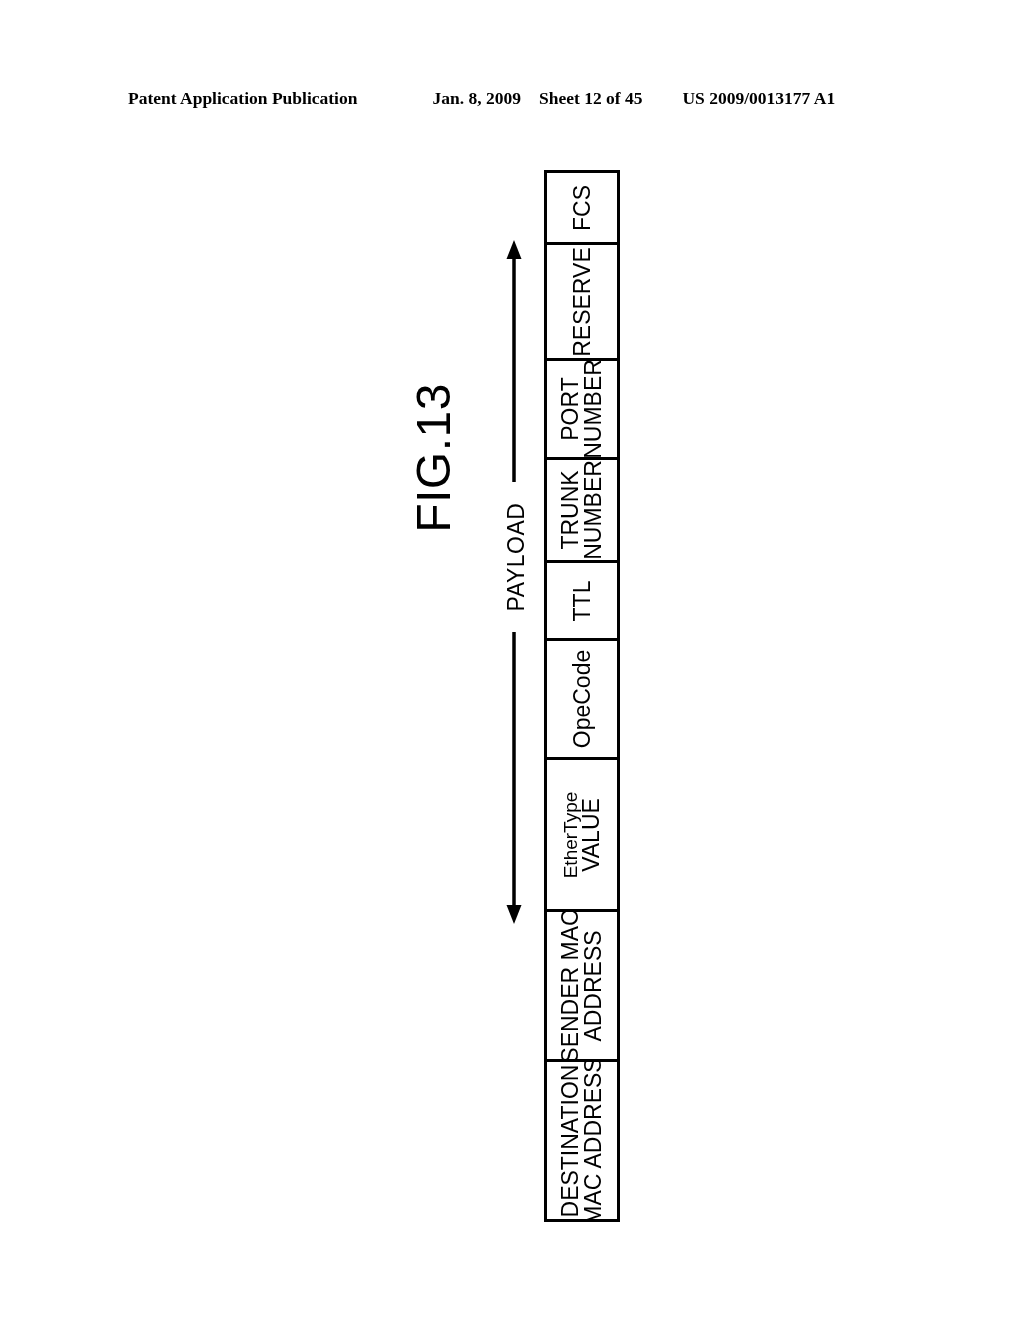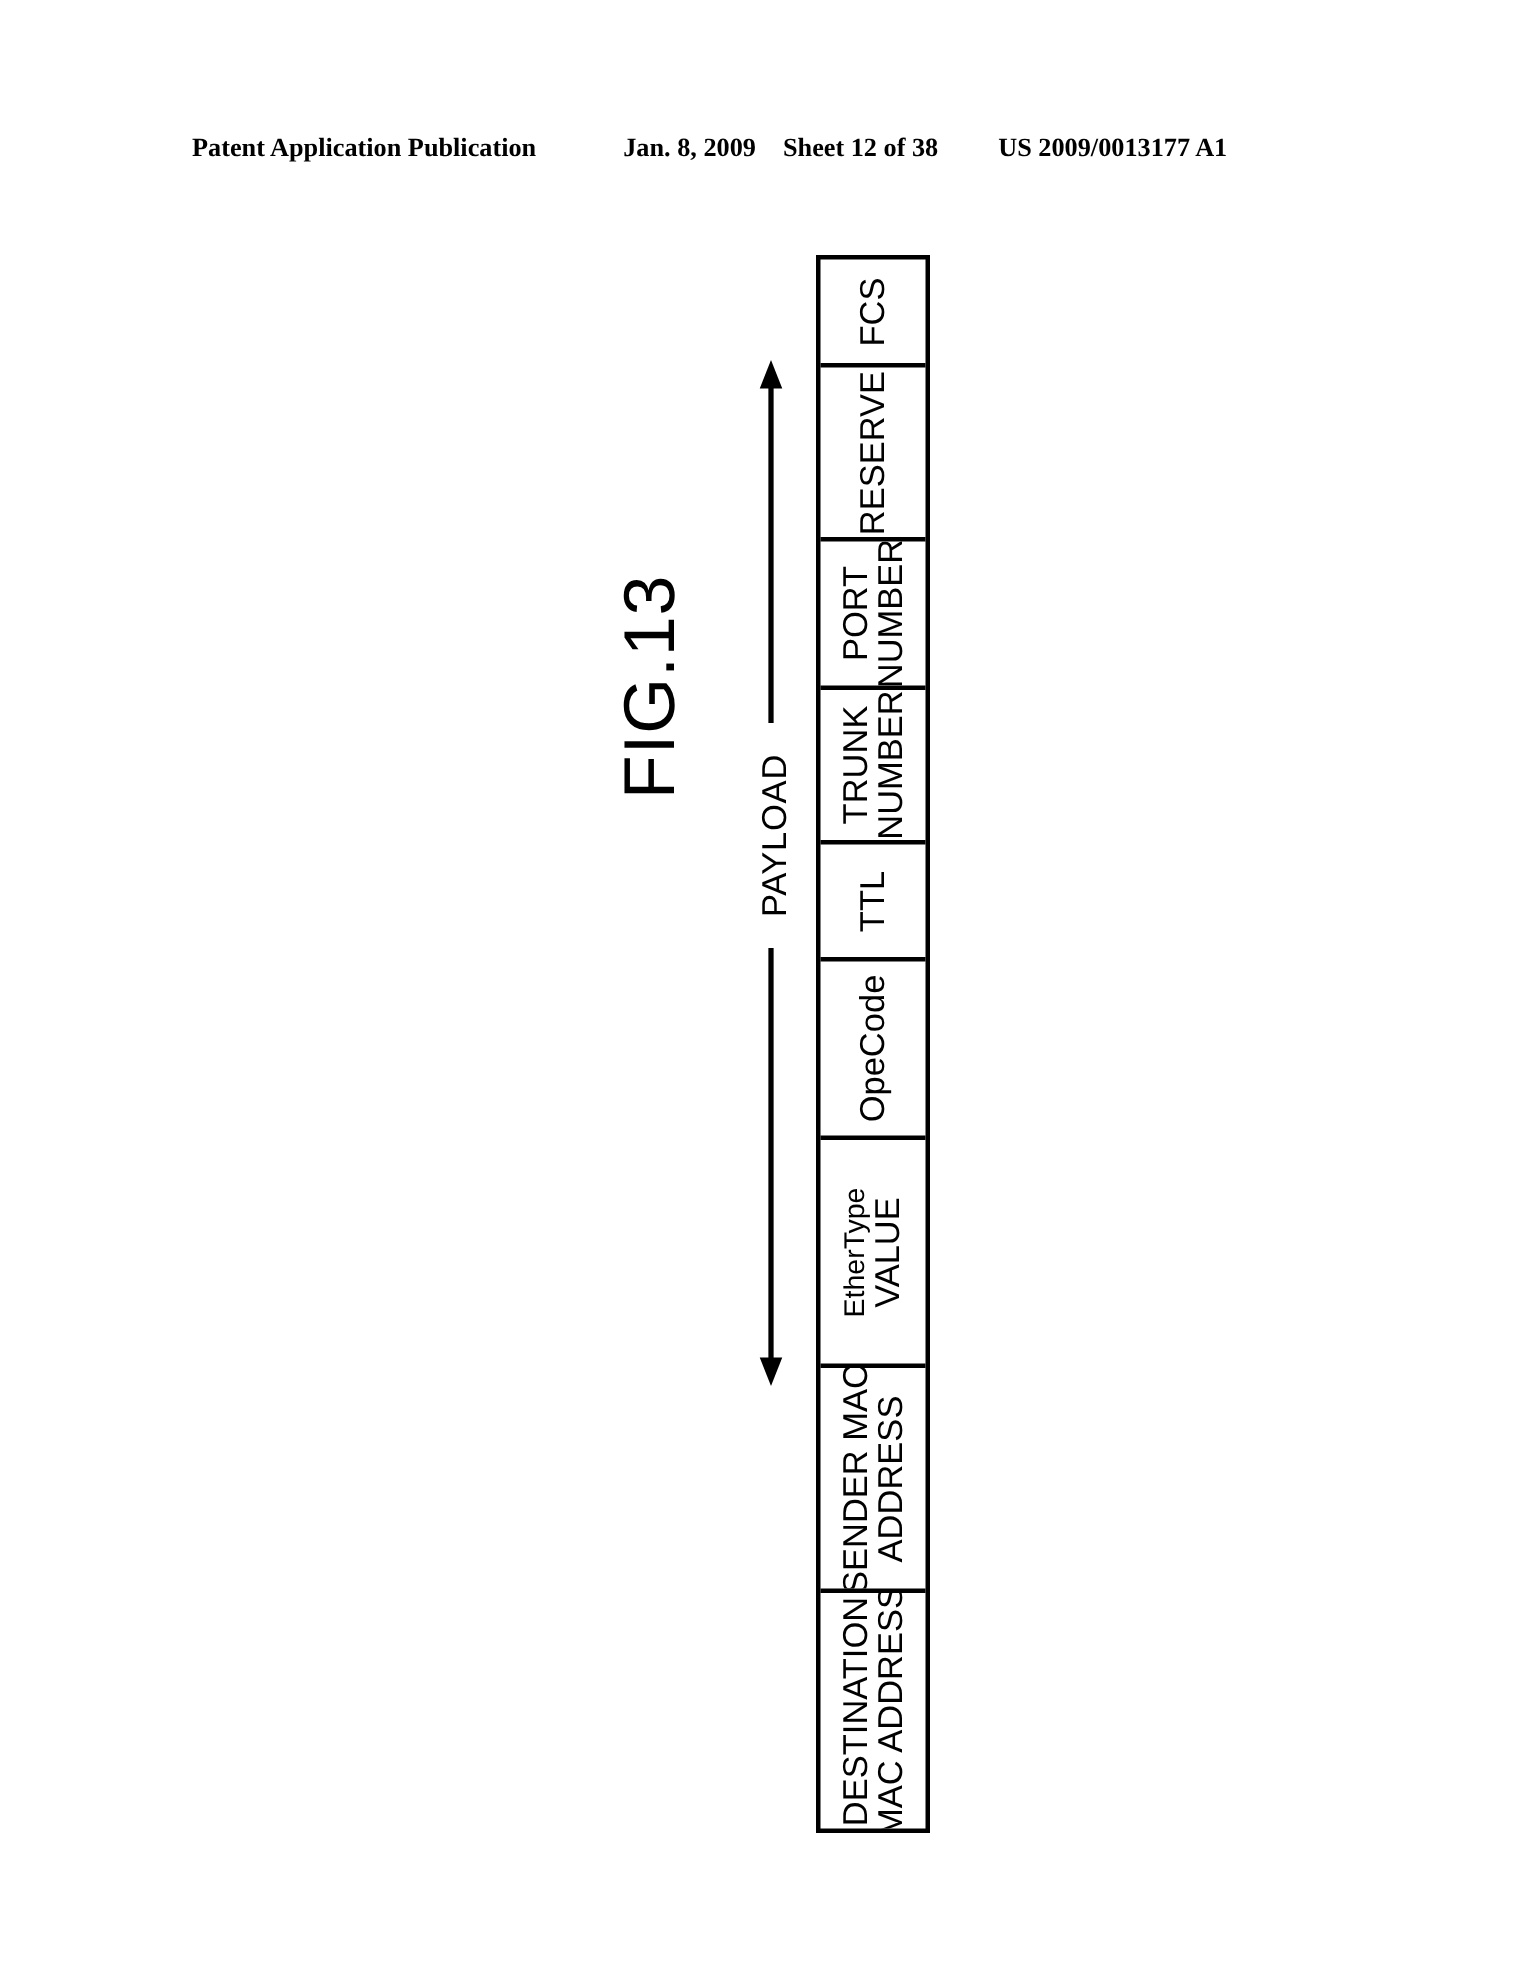--- a/index.html
+++ b/index.html
@@ -25,21 +25,21 @@
     width: 768px;
     height: 26px;
     display: flex;
     align-items: baseline;
     font-family: "Liberation Serif", serif;
     font-weight: bold;
     font-size: 17.5px;
     letter-spacing: 0px;
     white-space: nowrap;
   }
-  .hdr-pub      { margin-right: 58px; }
+  .hdr-pub      { margin-right: 75px; }
   .hdr-date     { margin-right: 18px; }
   .hdr-sheet    { margin-right: 40px; }
   .hdr-patno    { }
 
   
   .fig-title {
     position: absolute;
     left: 404px;
     top: 488px;
     width: 180px;
@@ -118,21 +118,21 @@
   }
   .fl-big   { font-size: 23px; letter-spacing: 0px; }
   .fl-small { font-size: 19px; letter-spacing: 0px; }
 </style>
 </head>
 <body>
 
 <div class="page-header">
   <span class="hdr-pub">Patent Application Publication</span>
   <span class="hdr-date">Jan. 8, 2009</span>
-  <span class="hdr-sheet">Sheet 12 of 38</span>
+  <span class="hdr-sheet">Sheet 12 of 45</span>
   <span class="hdr-patno">US 2009/0013177 A1</span>
 </div>
 
 <div class="fig-title">FIG.13</div>
 
 <div class="payload-group">
   <svg class="payload-arrow-svg" width="34" height="684" viewBox="0 0 34 684">
     <line x1="16" y1="10" x2="16" y2="674" stroke="#000000" stroke-width="3.5"></line>
     <polygon points="16,0 8.5,19 23.5,19" fill="#000000"></polygon>
     <polygon points="16,684 8.5,665 23.5,665" fill="#000000"></polygon>

